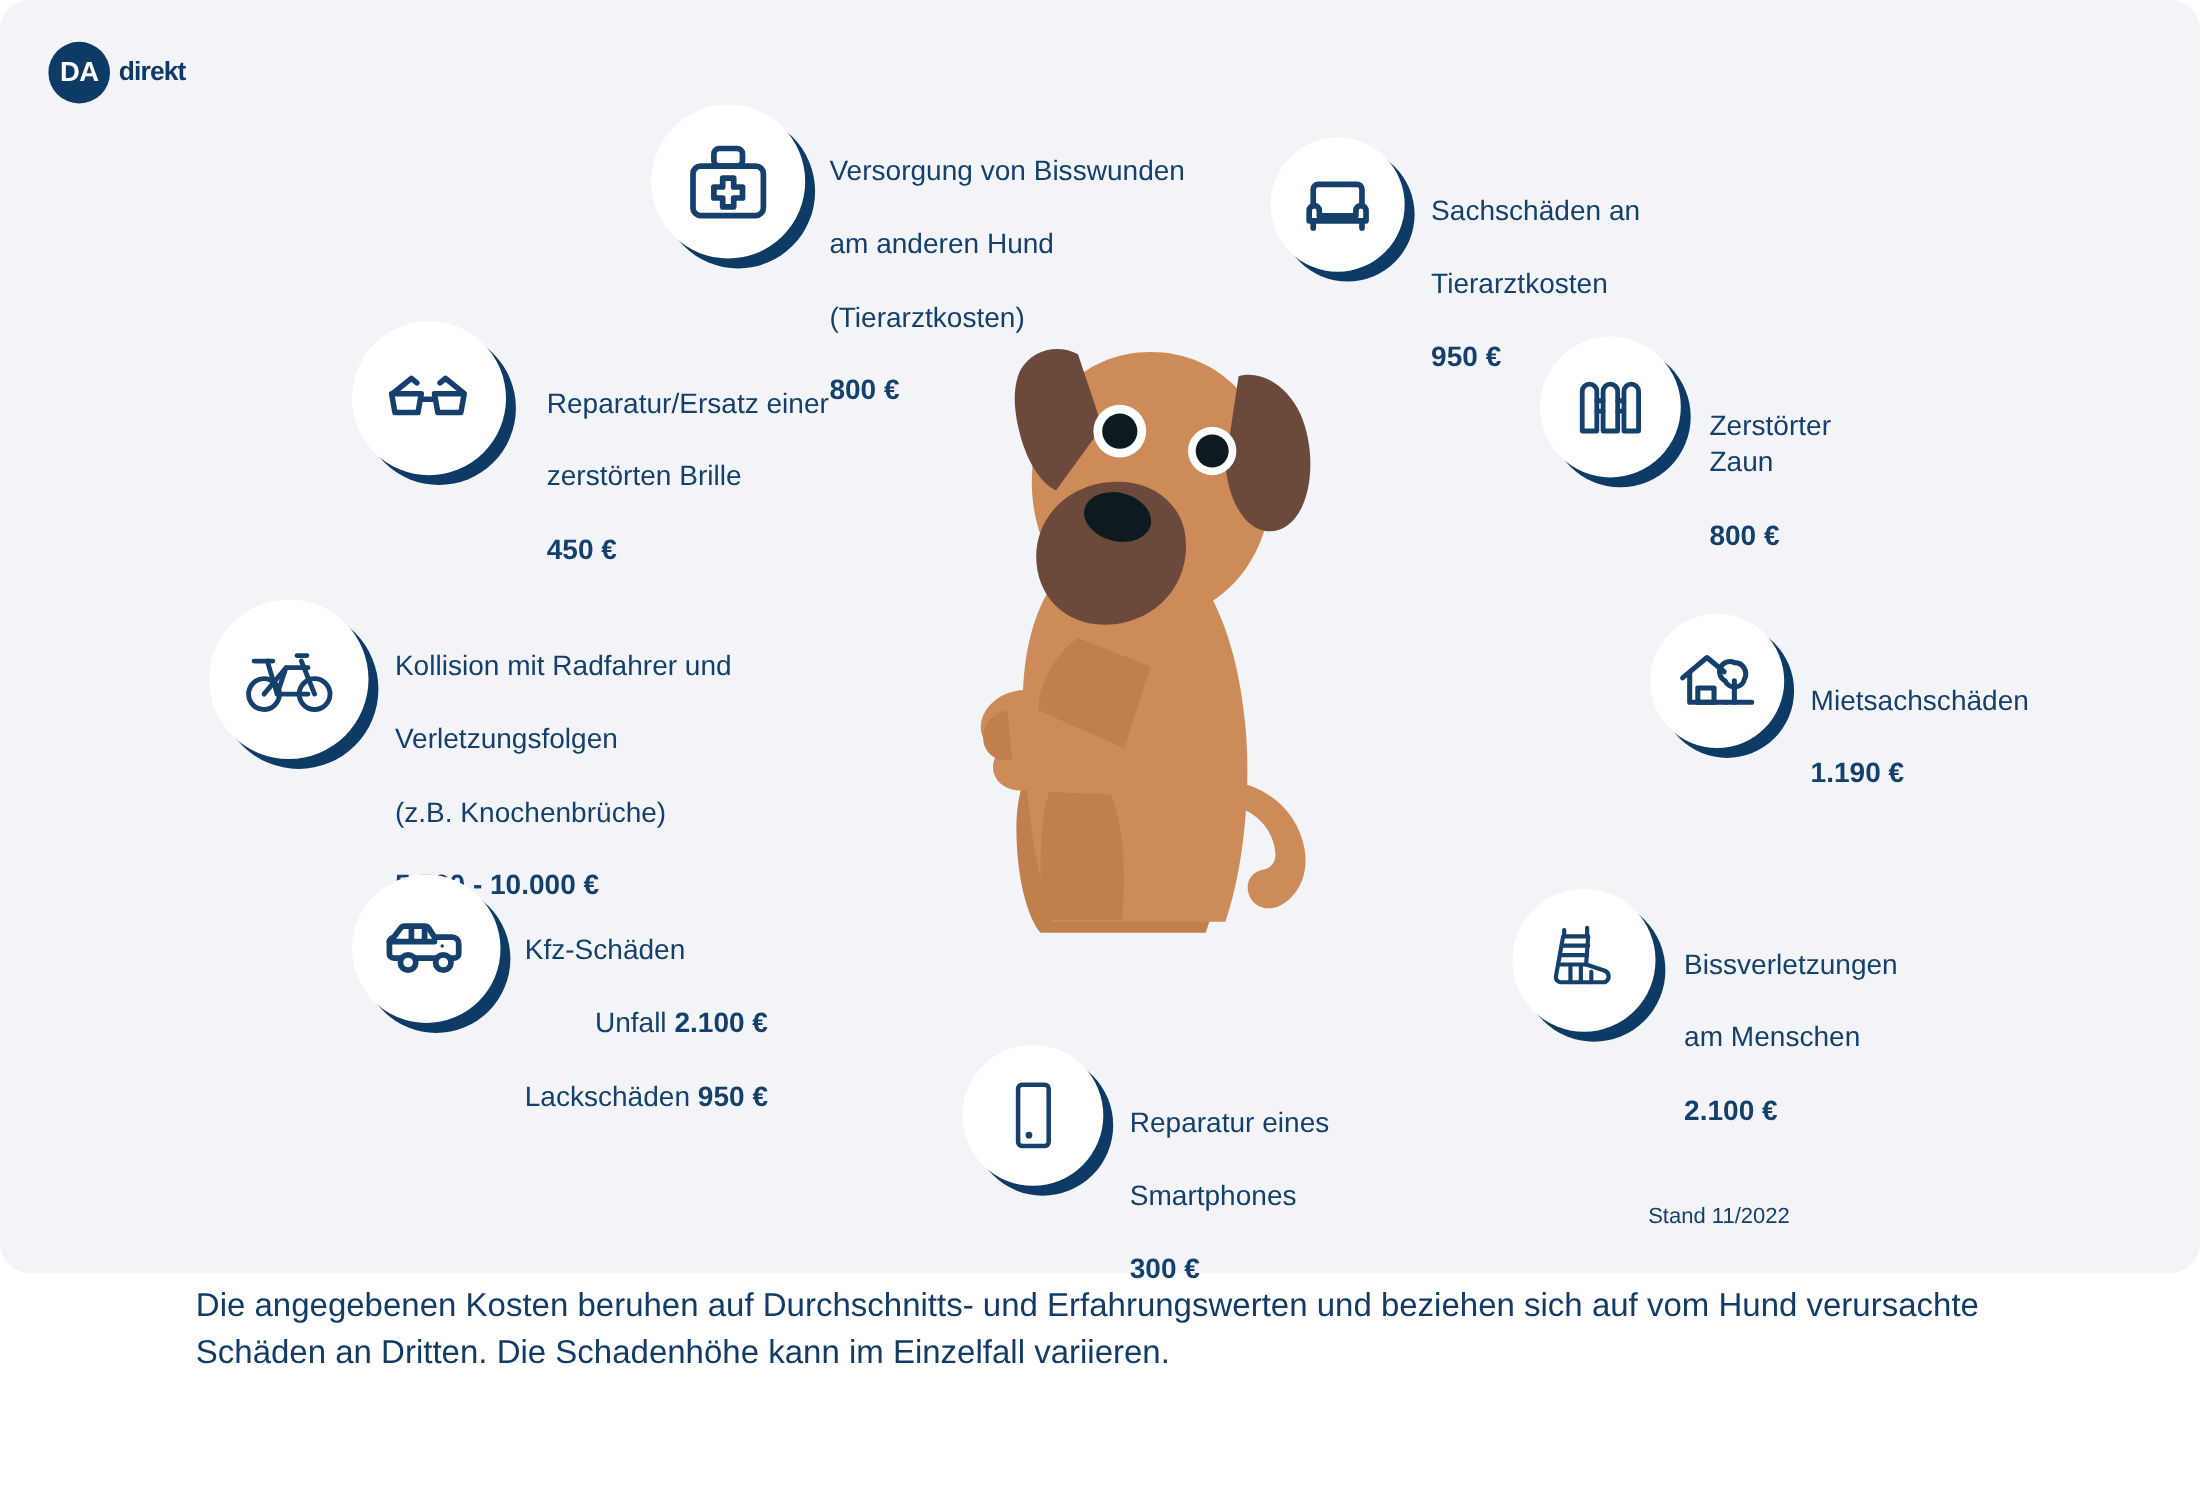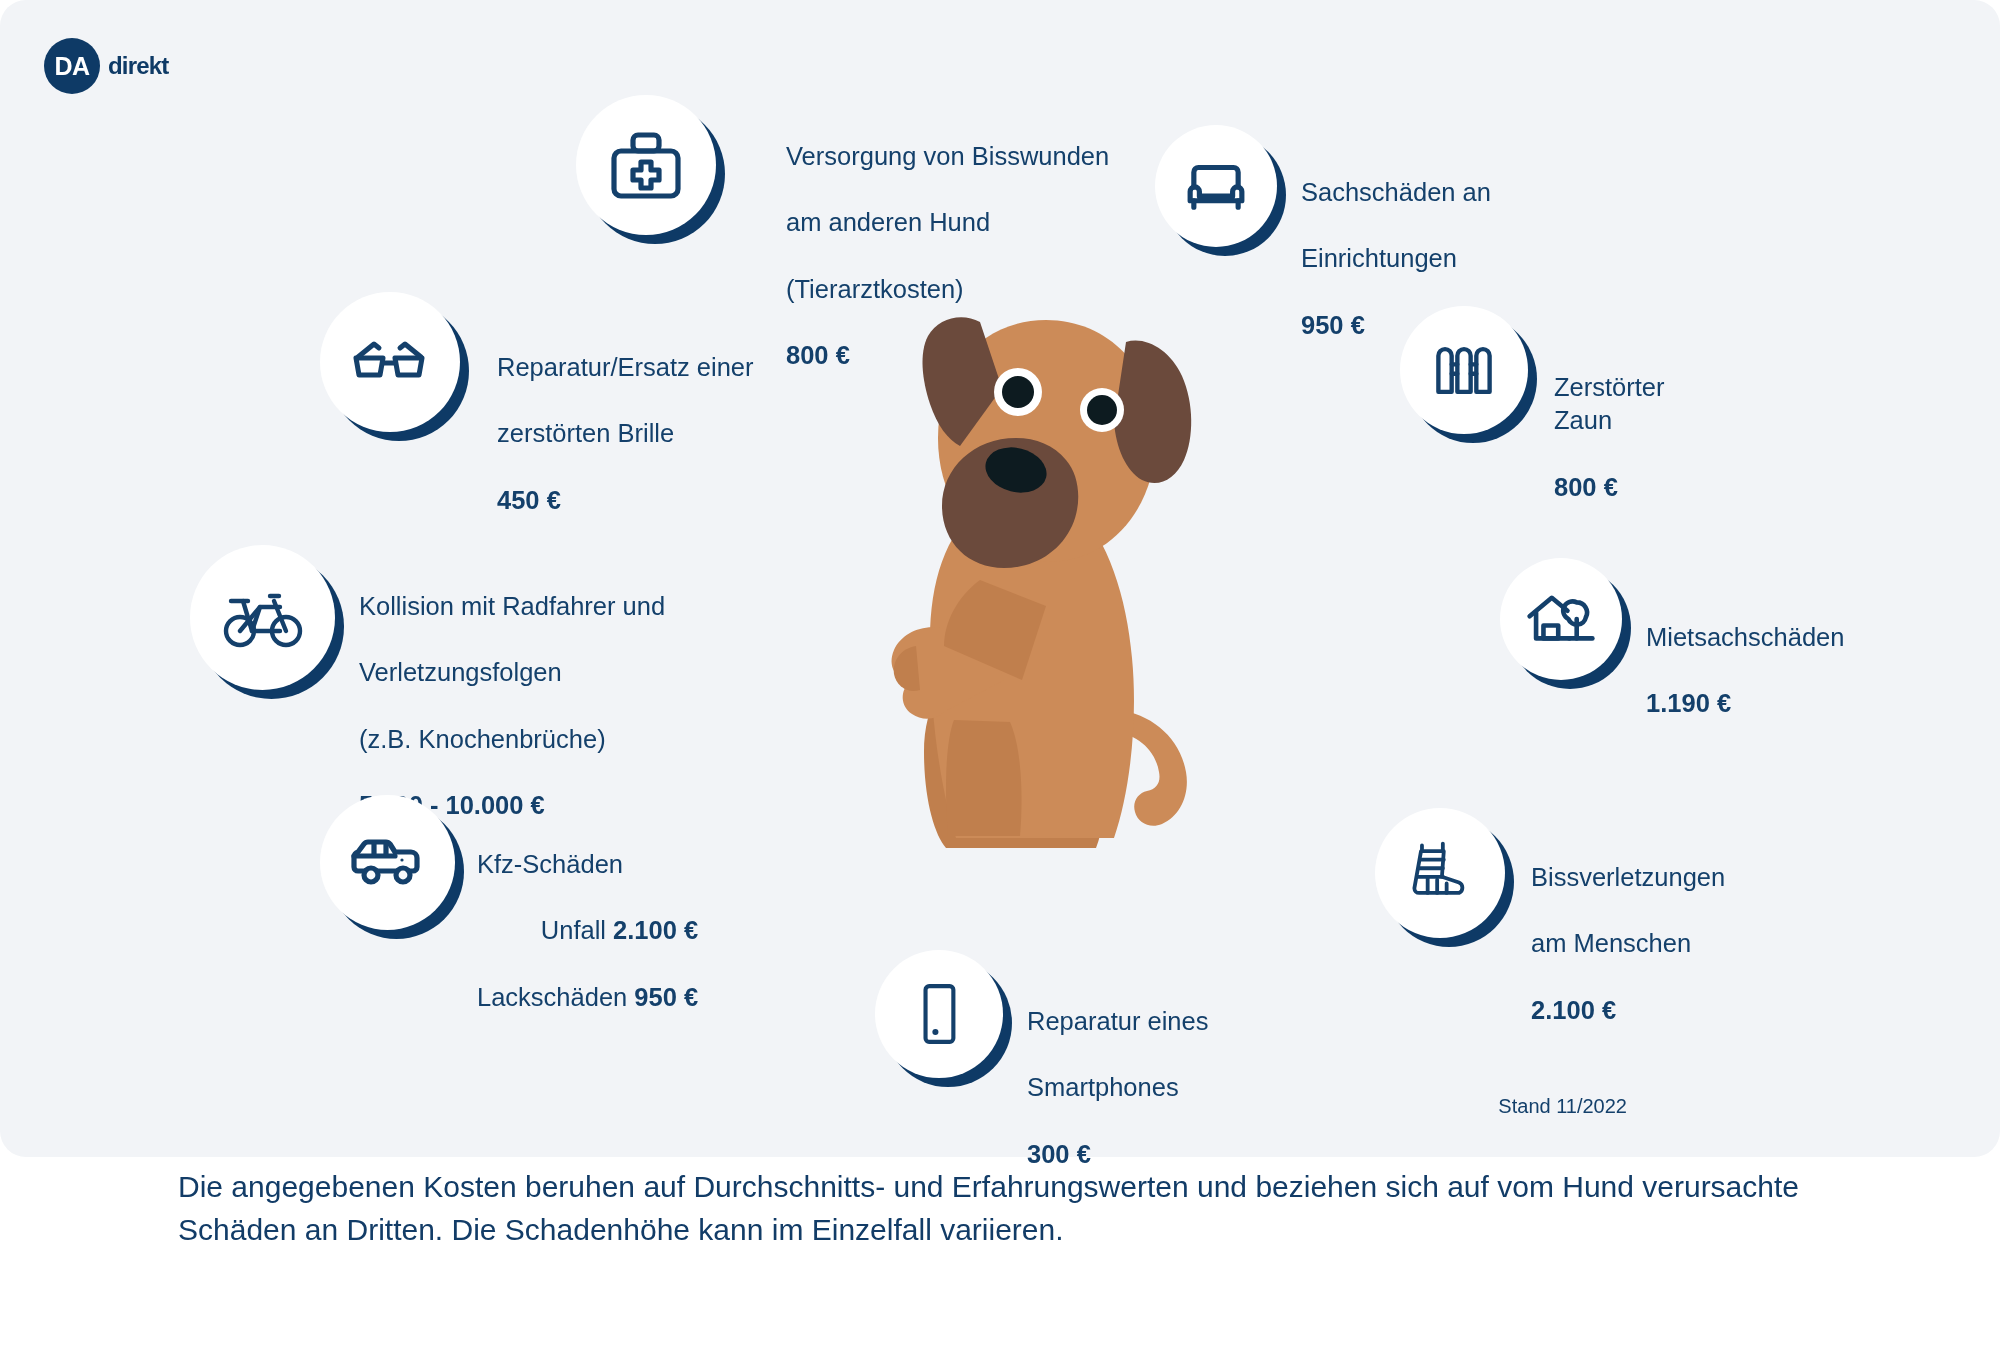--- a/index.html
+++ b/index.html
@@ -90,21 +90,21 @@
 
   <div class="card"></div>
 
   <div class="logo">
     <div class="logo-circle">
       <span>DA</span>
     </div>
     <div class="logo-word">direkt</div>
   </div>
 
-  <div class="item" style="left:576px;top:95px;gap:48px;">
+  <div class="item" style="left:592px;top:95px;">
     <div class="badge" style="width:140px;height:140px;margin-right:22px;">
       <div class="arc"></div>
       <div class="disc"></div>
       <div class="glyph">
         <svg width="78" height="78" viewBox="0 0 78 78" fill="none" stroke="#14406B" stroke-width="5.2" stroke-linejoin="round" stroke-linecap="round">
           <rect x="26" y="9" width="26" height="16" rx="5"></rect>
           <rect x="7" y="25" width="64" height="45" rx="7"></rect>
           <path d="M34 36h10v8h8v10h-8v8H34v-8h-8V44h8z"></path>
         </svg>
       </div>
@@ -124,21 +124,21 @@
       <div class="glyph">
         <svg width="72" height="72" viewBox="0 0 78 78" fill="none" stroke="#14406B" stroke-width="5.6" stroke-linejoin="round" stroke-linecap="round">
           <path d="M15 40V24a5 5 0 0 1 5-5h38a5 5 0 0 1 5 5v16"></path>
           <path d="M11 55V45a5 5 0 0 1 10 0v5h36v-5a5 5 0 0 1 10 0v10z"></path>
           <path d="M15 55v7M63 55v7"></path>
         </svg>
       </div>
     </div>
     <div class="txt" style="padding-top:18px;">
       <span class="ln">Sachschäden an</span>
-      <span class="ln">Einrichtungen</span>
+      <span class="ln">Tierarztkosten</span>
       <span class="ln amt">950 €</span>
     </div>
   </div>
 
   <div class="item" style="left:320px;top:292px;">
     <div class="badge" style="width:140px;height:140px;margin-right:26px;">
       <div class="arc"></div>
       <div class="disc"></div>
       <div class="glyph">
         <svg width="80" height="80" viewBox="0 0 80 80" fill="none" stroke="#14406B" stroke-width="5" stroke-linejoin="round" stroke-linecap="round">

